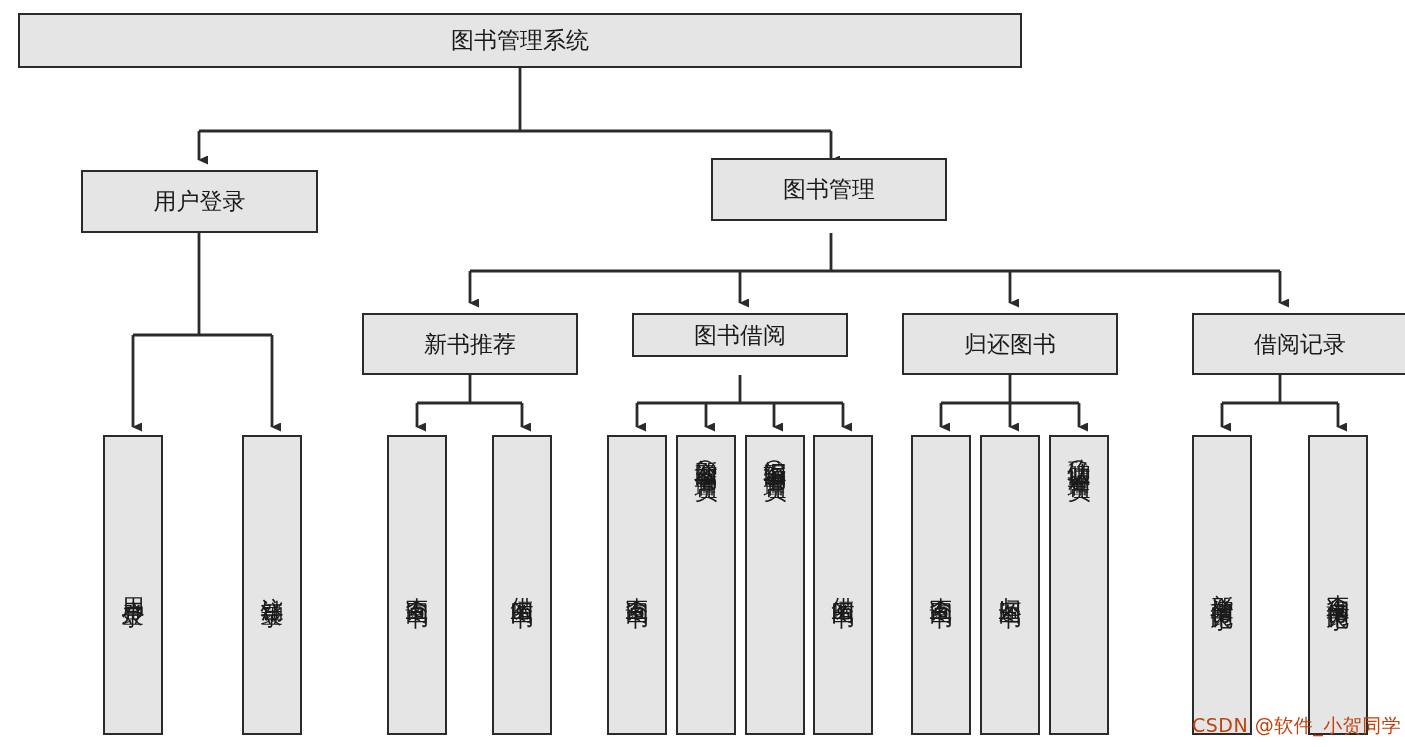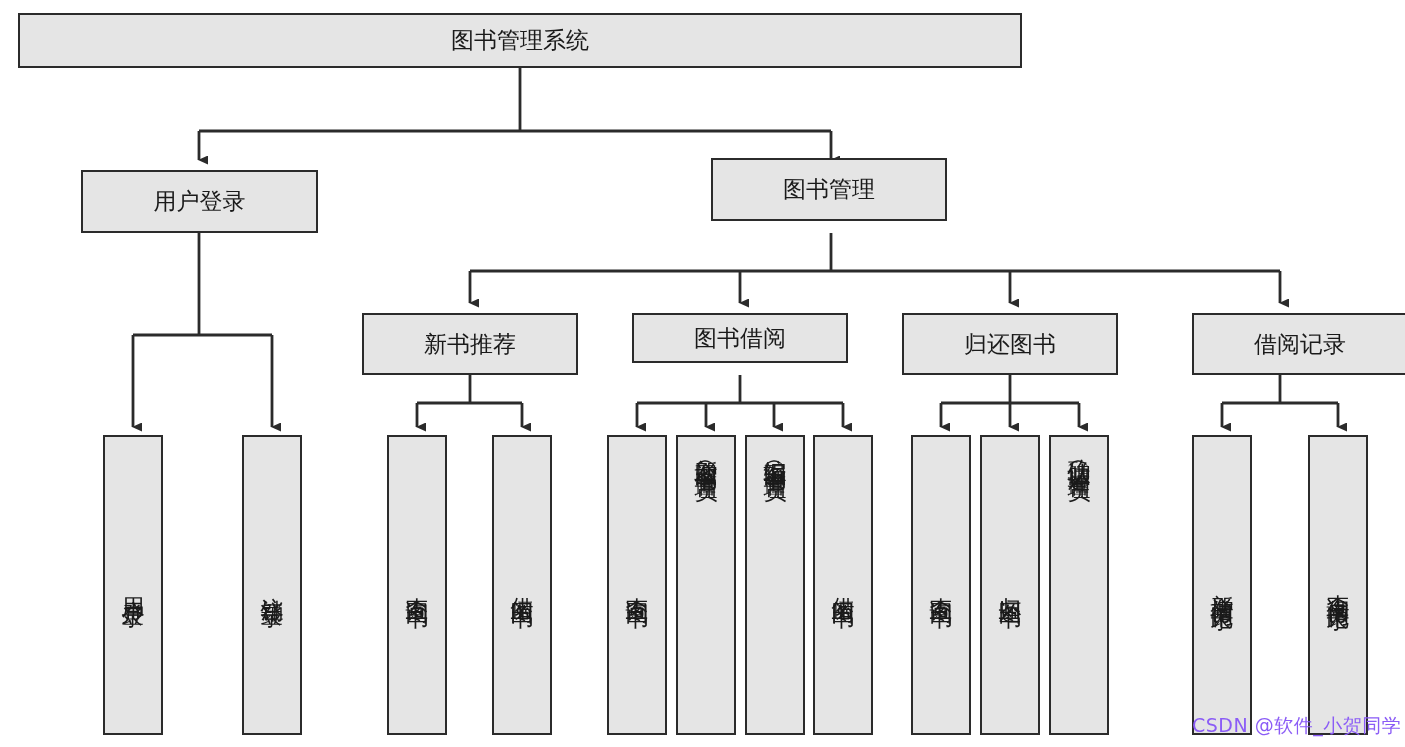--- a/index.html
+++ b/index.html
@@ -56,21 +56,21 @@
     justify-content: center;
     padding-top: 4px;
   }
   .leaf-box.centered {
     align-items: center;
     padding-top: 0;
   }
   .watermark {
     position: absolute;
     font-size: 19px;
-    color: #8b5cf6;
+    color: #c2410c;
     white-space: nowrap;
     letter-spacing: 0.5px;
   }
 </style>
 </head>
 <body>
 
 <div id="diagram-root">
 
   <svg class="diagram-canvas" viewBox="0 0 1405 747">
@@ -142,21 +142,21 @@
   <div class="node-box" style="left:81px; top:170px; width:237px; height:63px;">
     <span class="node-label-h">用户登录</span>
   </div>
   <div class="node-box" style="left:711px; top:158px; width:236px; height:63px;">
     <span class="node-label-h">图书管理</span>
   </div>
 
   <div class="node-box" style="left:362px; top:313px; width:216px; height:62px;">
     <span class="node-label-h">新书推荐</span>
   </div>
-  <div class="node-box" style="left:632px; top:313px; width:216px; height:50px;">
+  <div class="node-box" style="left:632px; top:313px; width:216px; height:44px;">
     <span class="node-label-h">图书借阅</span>
   </div>
   <div class="node-box" style="left:902px; top:313px; width:216px; height:62px;">
     <span class="node-label-h">归还图书</span>
   </div>
   <div class="node-box" style="left:1172px; top:313px; width:216px; height:62px;margin-left:20px;">
     <span class="node-label-h">借阅记录</span>
   </div>
 
   <div class="node-box leaf-box centered" style="left:103px; top:435px; width:60px; height:300px;">

